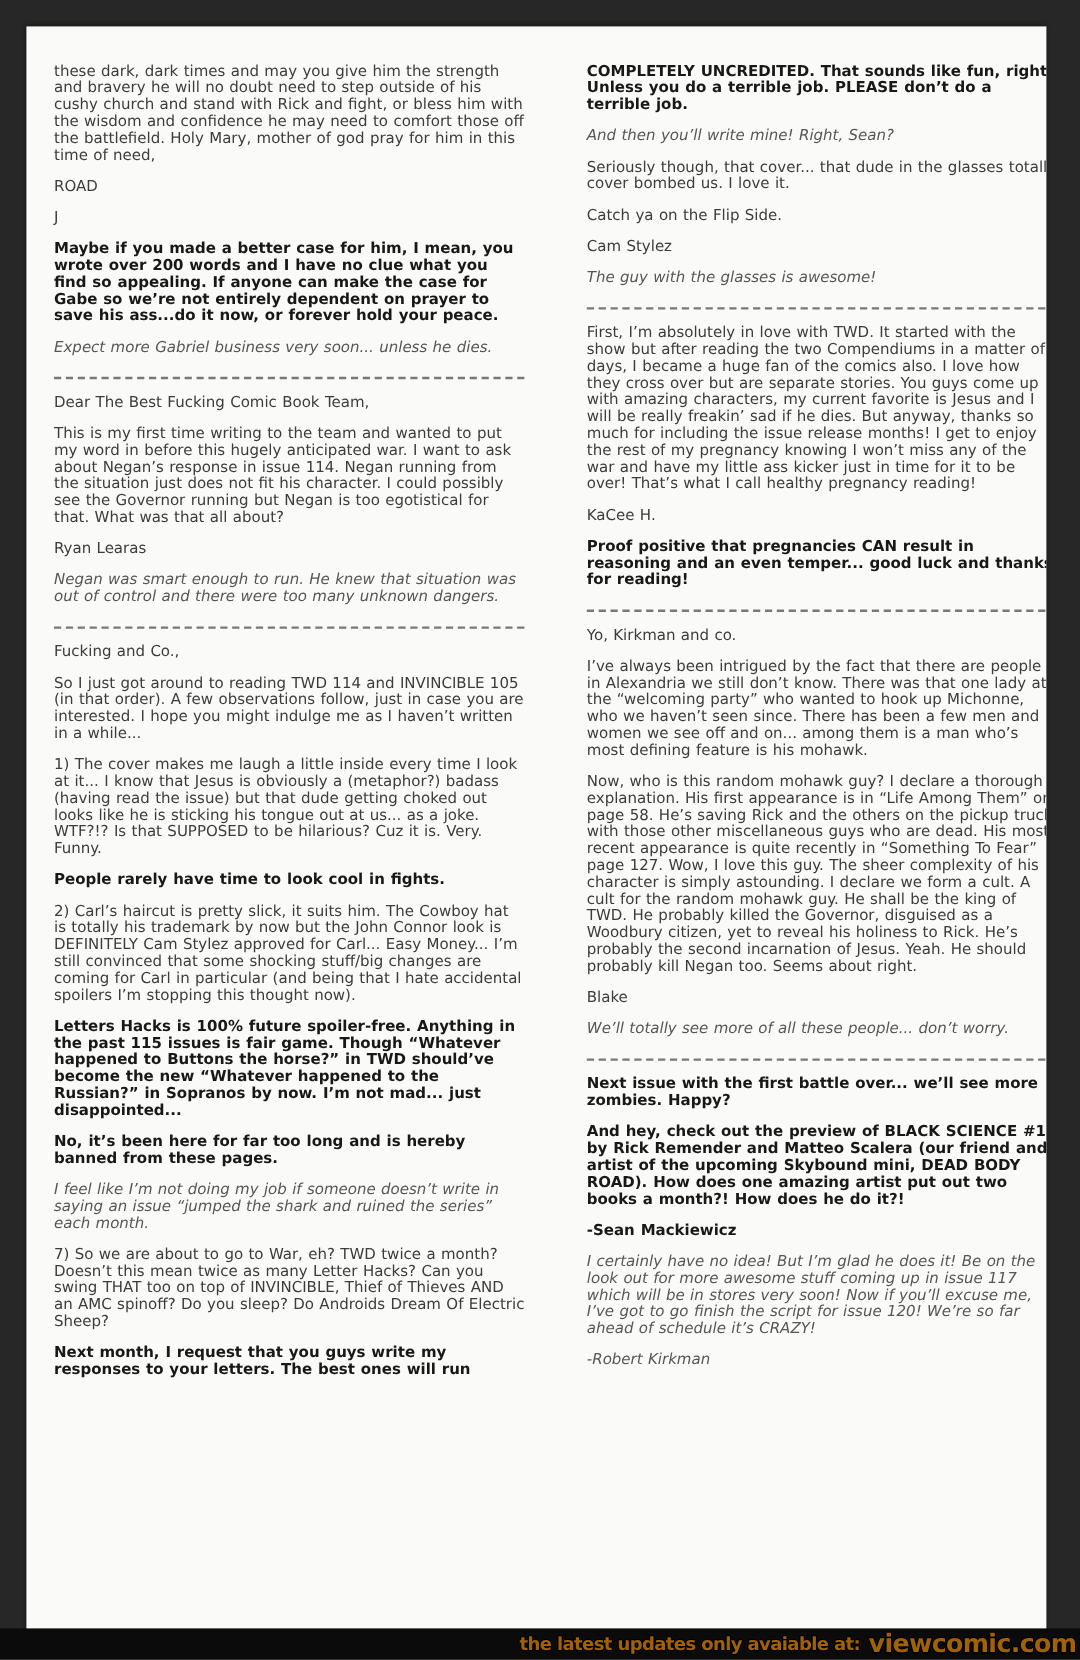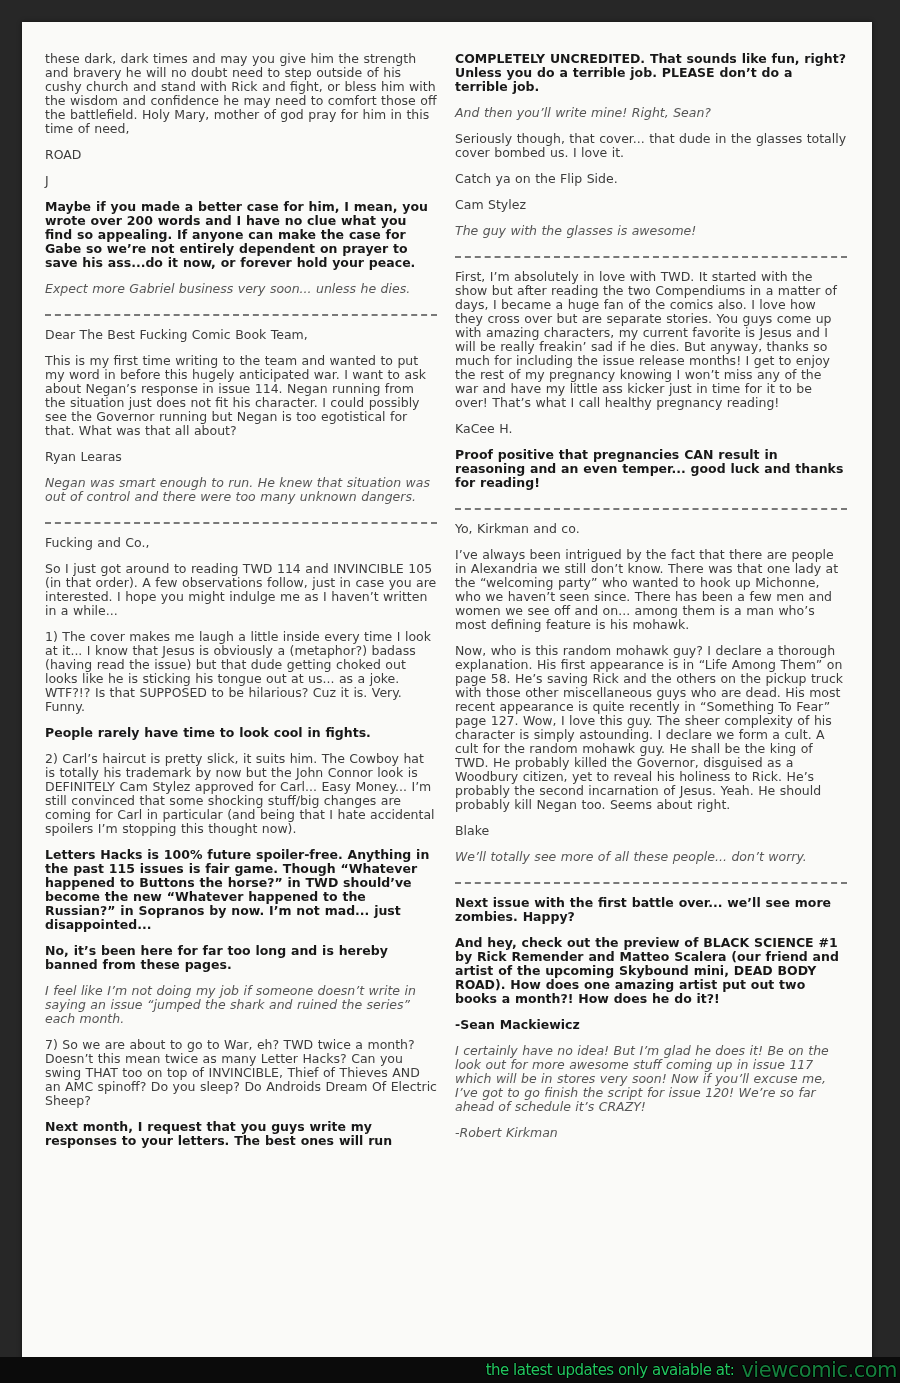--- a/index.html
+++ b/index.html
@@ -13,21 +13,21 @@
   .page {
     position:absolute;
     left:22px; top:22px;
     width:850px; height:1340px;
     background:#fafaf8;
     box-shadow:0 0 4px rgba(0,0,0,0.6);
     overflow:hidden;
     box-sizing:border-box;
     padding:30px 10px 0 23px;
   }
-  .columns { display:flex; gap:18px; }
+  .columns { display:flex; gap:52px; }
   .col { width:392px; flex:0 0 392px; }
   .col p {
     margin:0 0 12px 0;
     font-size:12.5px;
     line-height:14px;
     color:#3c3c3c;
     word-spacing:0.5px;
   }
   .col p.bold   { font-weight:bold; color:#181818; }
   .col p.italic { font-weight:normal; font-style:italic; color:#565656; }
@@ -41,33 +41,33 @@
     left:0; bottom:0;
     width:900px; height:26px;
     background:#0b0b0b;
     display:flex;
     justify-content:flex-end;
     align-items:center;
     padding-right:3px;
     box-sizing:border-box;
   }
   .wm-prefix {
-    font-weight:normal;
+    font-weight:bold;
     font-size:15px;
     letter-spacing:-0.5px;
-    color:#22c55e;
+    color:#a16207;
     text-shadow:-1px 0 #000, 1px 0 #000, 0 -1px #000, 0 1px #000;
     margin-right:7px;
     white-space:nowrap;
   }
   .wm-site {
-    font-weight:normal;
+    font-weight:bold;
     font-size:21px;
     letter-spacing:-0.5px;
-    color:#15803d;
+    color:#a16207;
     text-shadow:-1px 0 #000, 1px 0 #000, 0 -1px #000, 0 1px #000;
     white-space:nowrap;
     text-align:right;
   }
 </style>
 </head>
 <body>
 
 <div class="page">
   <div class="columns">

